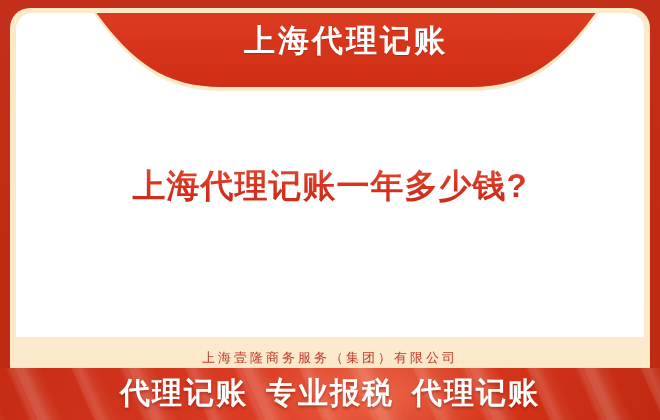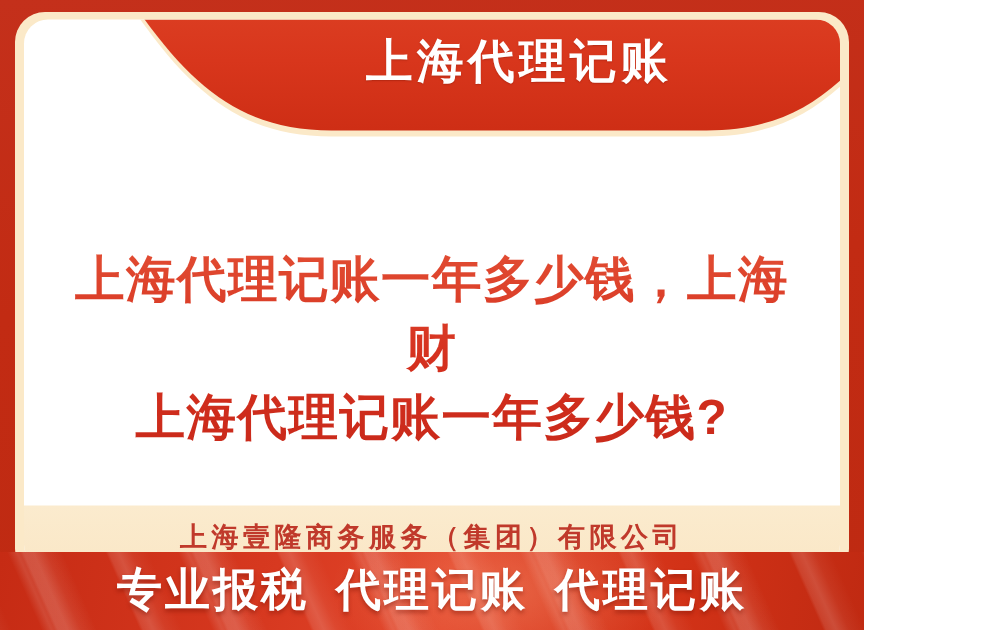--- a/index.html
+++ b/index.html
@@ -9,21 +9,21 @@
   }
   body {
     width: 660px;
     height: 420px;
     overflow: hidden;
     font-family: "Liberation Sans", "DejaVu Sans", sans-serif;
   }
 
   #poster {
     position: relative;
-    width: 576px;
+    width: 660px;
     height: 420px;
     overflow: hidden;
     background: #C62B16;
   }
 
   
   .frame-bg {
     position: absolute;
     inset: 0;
     background: linear-gradient(175deg, #C4301B 0%, #C22B13 45%, #BE2A12 100%);
@@ -104,23 +104,23 @@
     right: 0;
     bottom: 0;
     height: 42px;
     background: linear-gradient(180deg, #FBEBCE 0%, #FAE7C6 100%);
     display: flex;
     align-items: center;
     justify-content: center;
   }
   .company-name {
     color: #C0392B;
-    font-size: 18px;
+    font-size: 13px;
     letter-spacing: 3px;
-    font-weight: 700;
+    font-weight: 400;
     white-space: nowrap;
   }
 
   
   .bottom-banner {
     position: absolute;
     left: 0;
     right: 0;
     bottom: 0;
     height: 52px;
@@ -206,35 +206,34 @@
 
         <path d="M 60 -30 C 105 40, 140 74, 205 74 L 455 74 C 520 74, 555 40, 600 -30 Z" fill="#FBE9C8" transform="translate(0,4)"></path>
 
         <path d="M 60 -30 C 105 40, 140 74, 205 74 L 455 74 C 520 74, 555 40, 600 -30 Z" fill="url(#tabGrad)"></path>
       </svg>
     </div>
 
     <div class="header-title">上海代理记账</div>
 
     <div class="headline">
-      <span class="ln">上海代理记账一年多少钱，上海财</span>
       <span class="ln">上海代理记账一年多少钱?</span>
     </div>
 
     <div class="company-band">
       <div class="company-name">上海壹隆商务服务（集团）有限公司</div>
     </div>
 
   </div>
 
   <div class="bottom-banner">
     <div class="bb-base"></div>
     <div class="bb-stripes"></div>
     <div class="bb-stripes2"></div>
     <div class="bb-glow"></div>
     <div class="bb-text">
+      <span class="seg">代理记账</span>
       <span class="seg">专业报税</span>
       <span class="seg">代理记账</span>
-      <span class="seg">代理记账</span>
     </div>
   </div>
 
 </div>
 
 </body></html>

